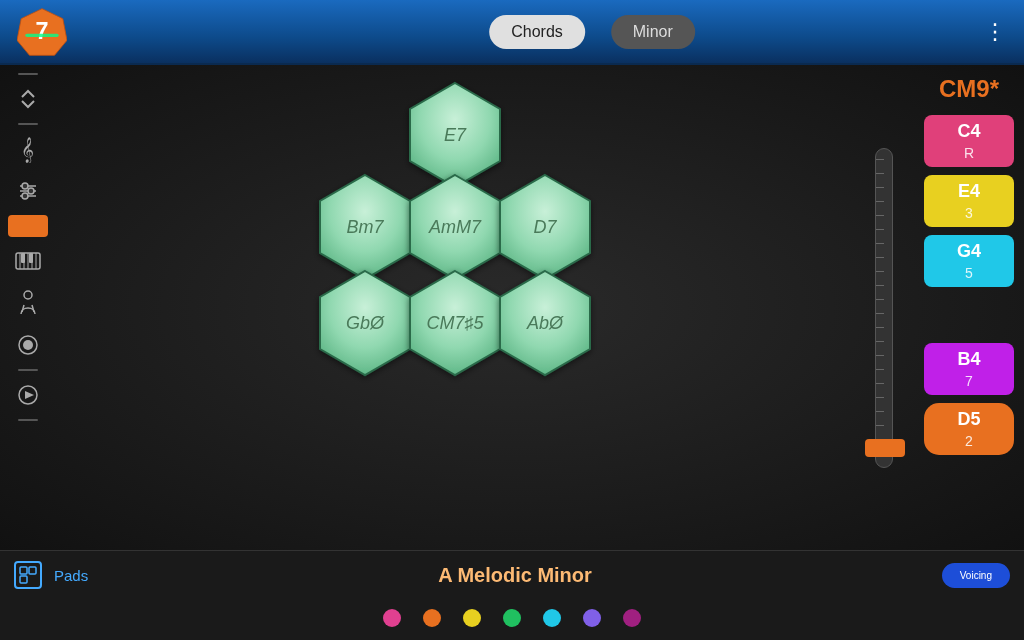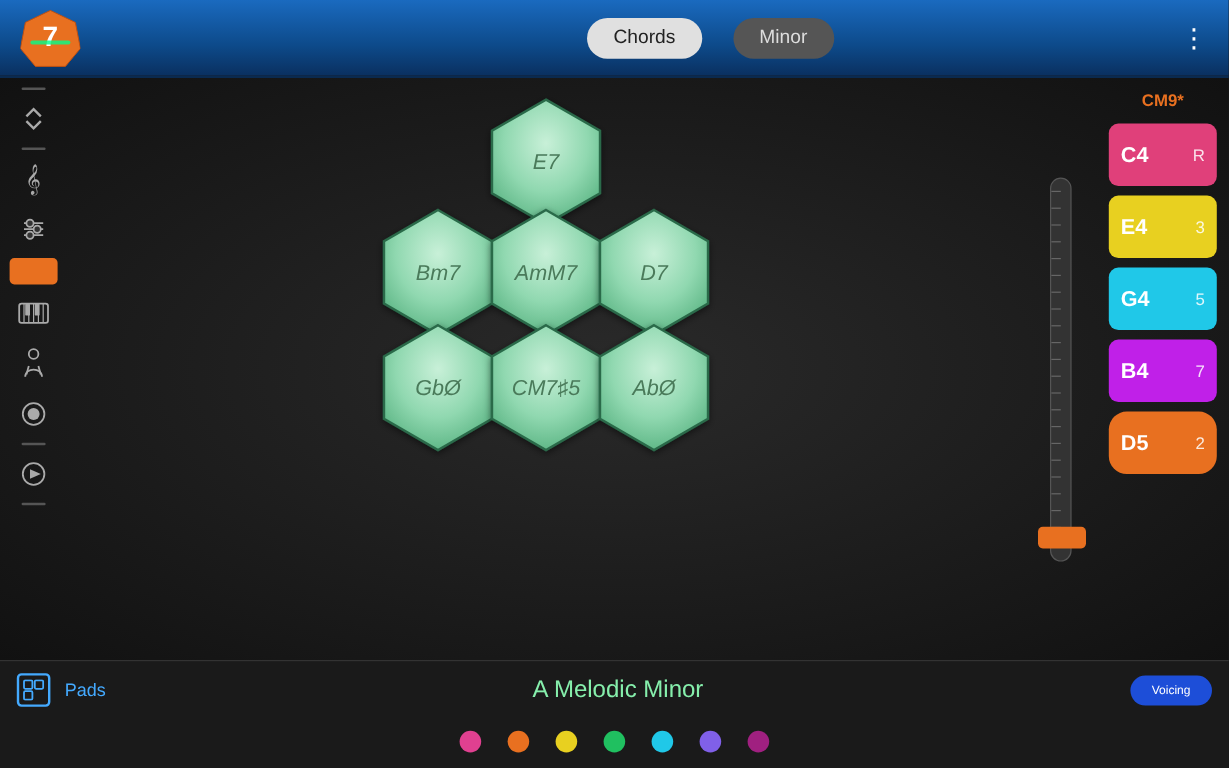--- a/index.html
+++ b/index.html
@@ -158,33 +158,34 @@
       height: 100%;
       display: flex;
       flex-direction: column;
       align-items: center;
       padding: 10px 8px;
       gap: 8px;
       background: transparent;
     }
     #chord-title {
       color: #e87020;
-      font-size: 14px;
+      font-size: 24px;
       font-weight: bold;
       margin-bottom: 4px;
     }
     .note-card {
       width: 90px;
       height: 52px;
       border-radius: 8px;
       display: flex;
       align-items: center;
       justify-content: space-between;
       padding: 6px 10px;
       cursor: pointer;
+      flex-direction: column;
     }
     .note-name {
       font-size: 18px;
       font-weight: bold;
       color: white;
     }
     .note-num {
       font-size: 14px;
       color: white;
       opacity: 0.85;
@@ -214,22 +215,22 @@
       display: flex;
       align-items: center;
       justify-content: center;
       color: #4af;
       font-size: 12px;
     }
     #scale-name {
       flex: 1;
       text-align: center;
       font-size: 20px;
-      color: #86efac;
-      font-weight: 400;
+      color: #fdba74;
+      font-weight: 700;
     }
     .voicing-btn {
       background: #1d4ed8;
       color: white;
       border: none;
       border-radius: 16px;
       padding: 7px 18px;
       font-size: 10px;
       cursor: pointer;
     }
@@ -411,21 +412,21 @@
       <span class="note-num">R</span>
     </div>
     <div class="note-card" style="background:#e8d020;">
       <span class="note-name">E4</span>
       <span class="note-num">3</span>
     </div>
     <div class="note-card" style="background:#20c8e8;">
       <span class="note-name">G4</span>
       <span class="note-num">5</span>
     </div>
-    <div class="note-card" style="background:#c020e8;">
+    <div class="note-card" style="background:#c020e8;margin-top:48px;">
       <span class="note-name">B4</span>
       <span class="note-num">7</span>
     </div>
     <div class="note-card" style="background:#e87020;border-radius:15px;">
       <span class="note-name">D5</span>
       <span class="note-num">2</span>
     </div>
   </div>
 
 </div>

